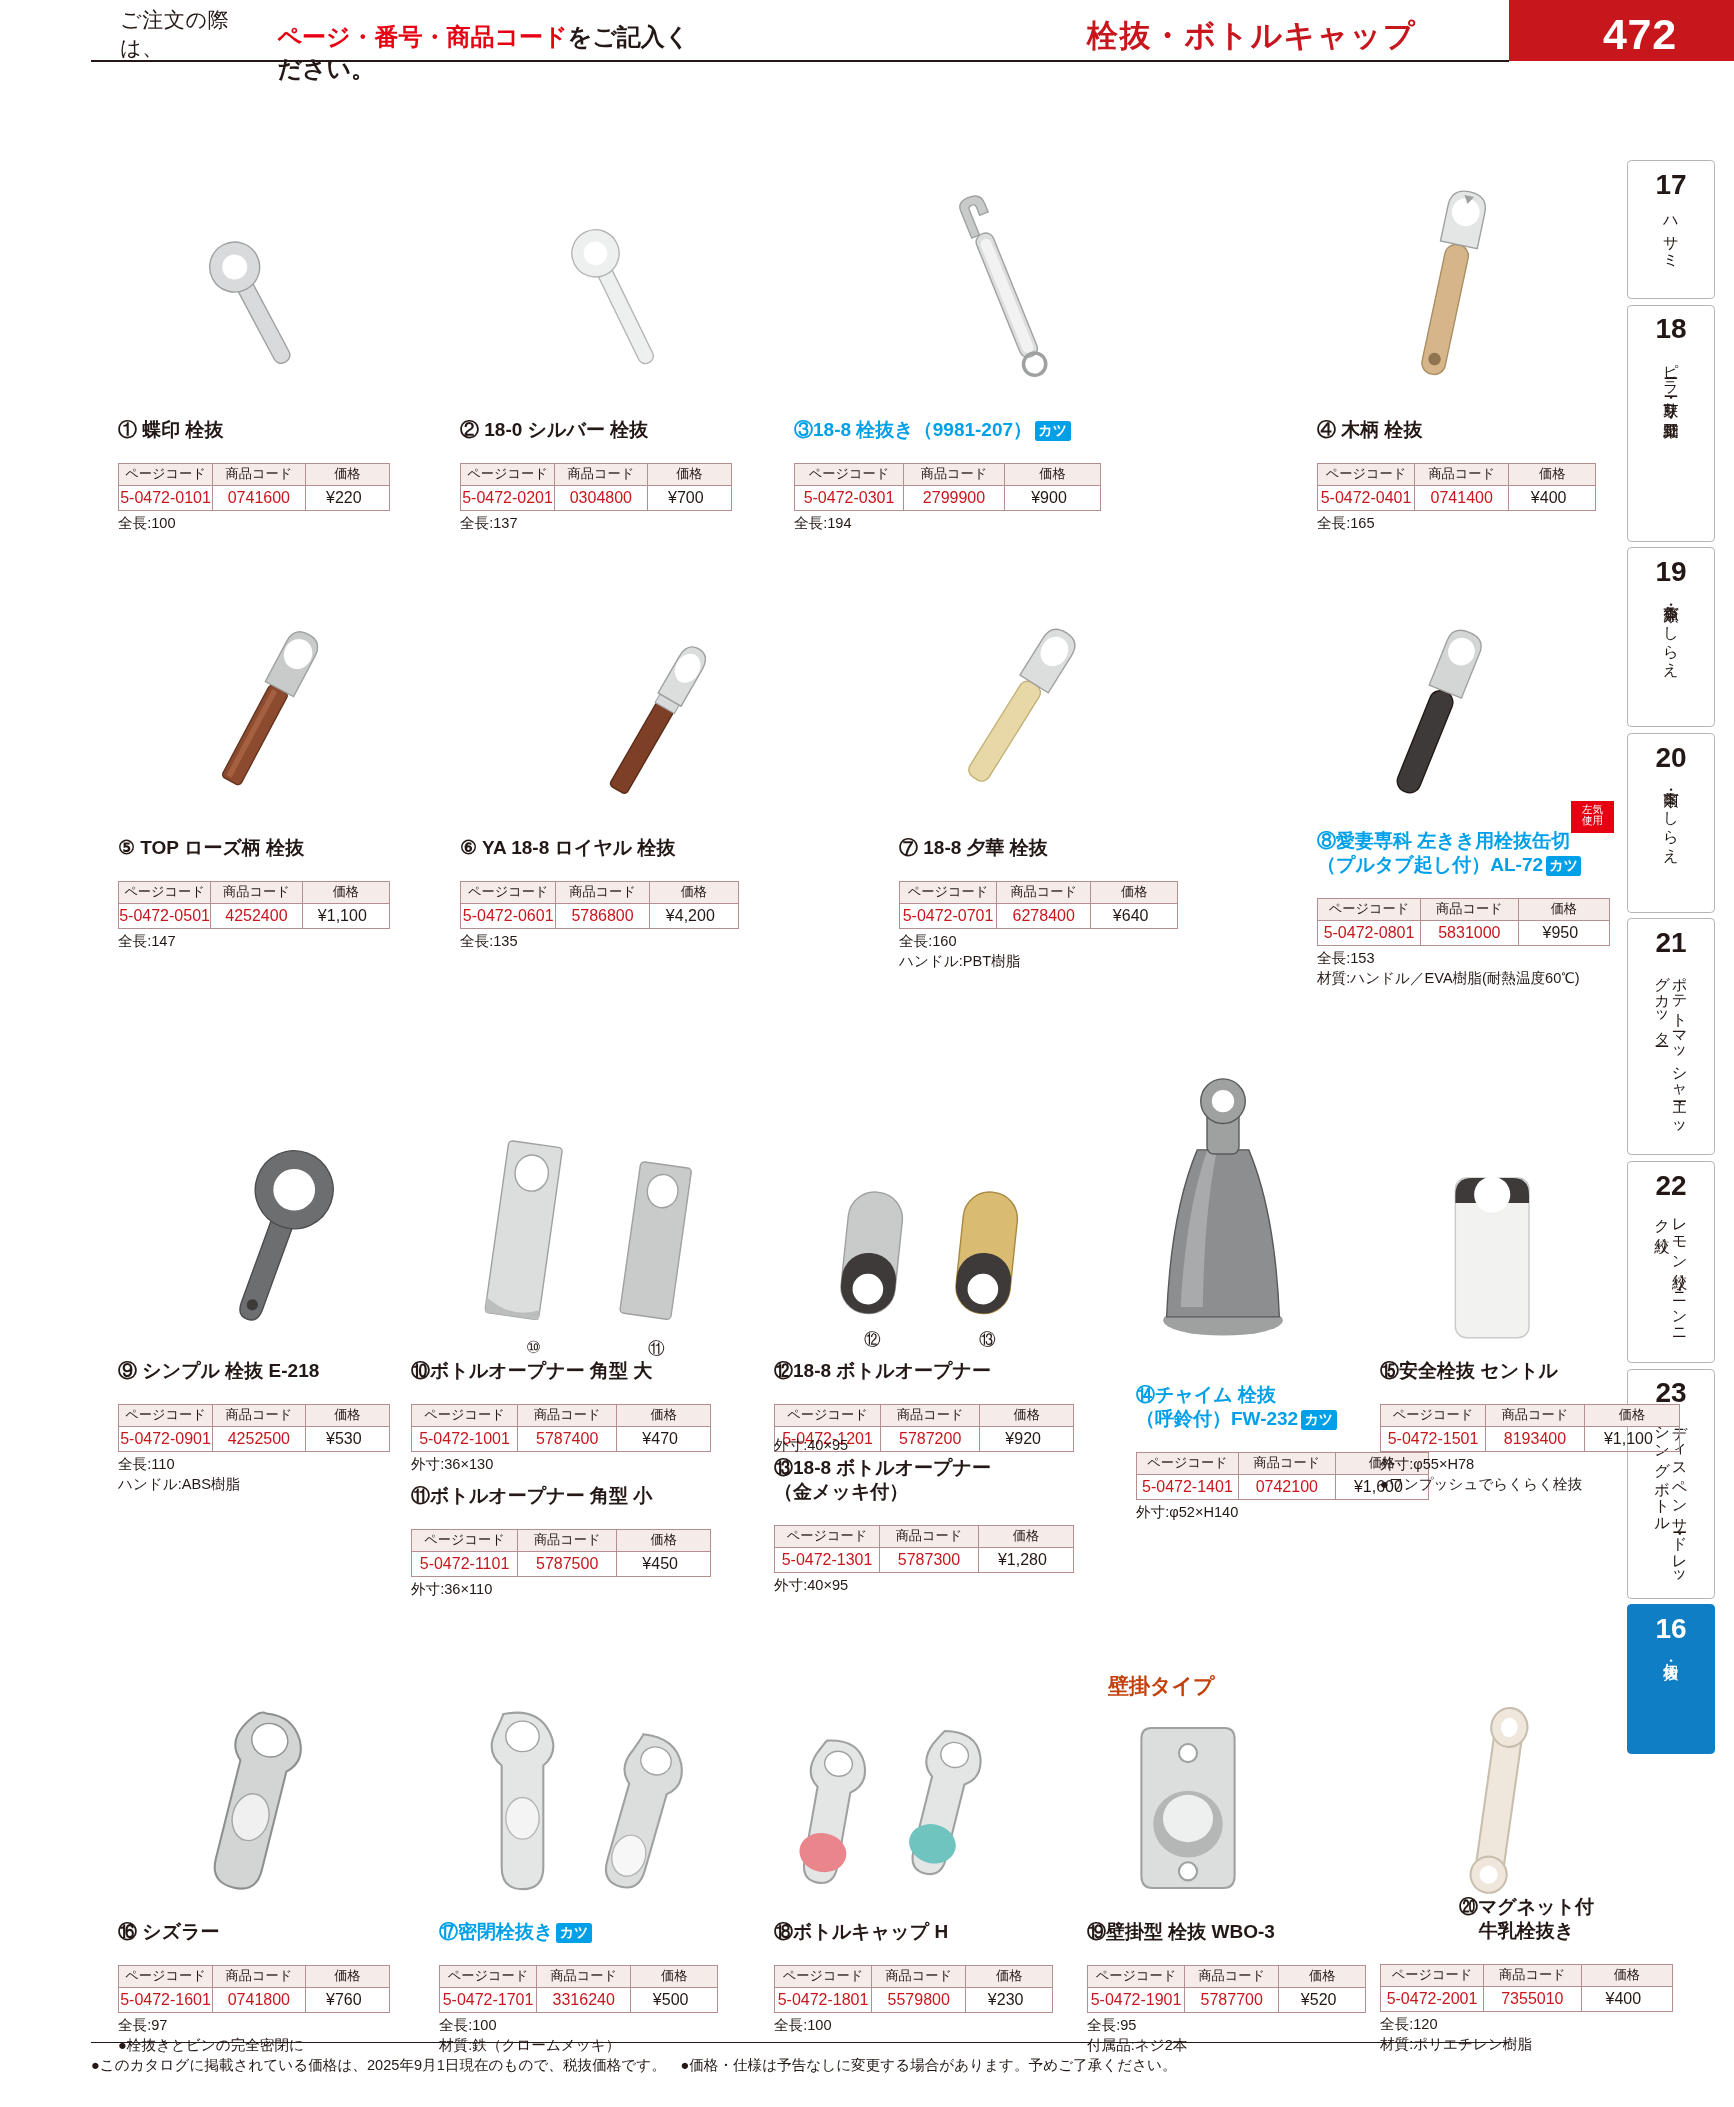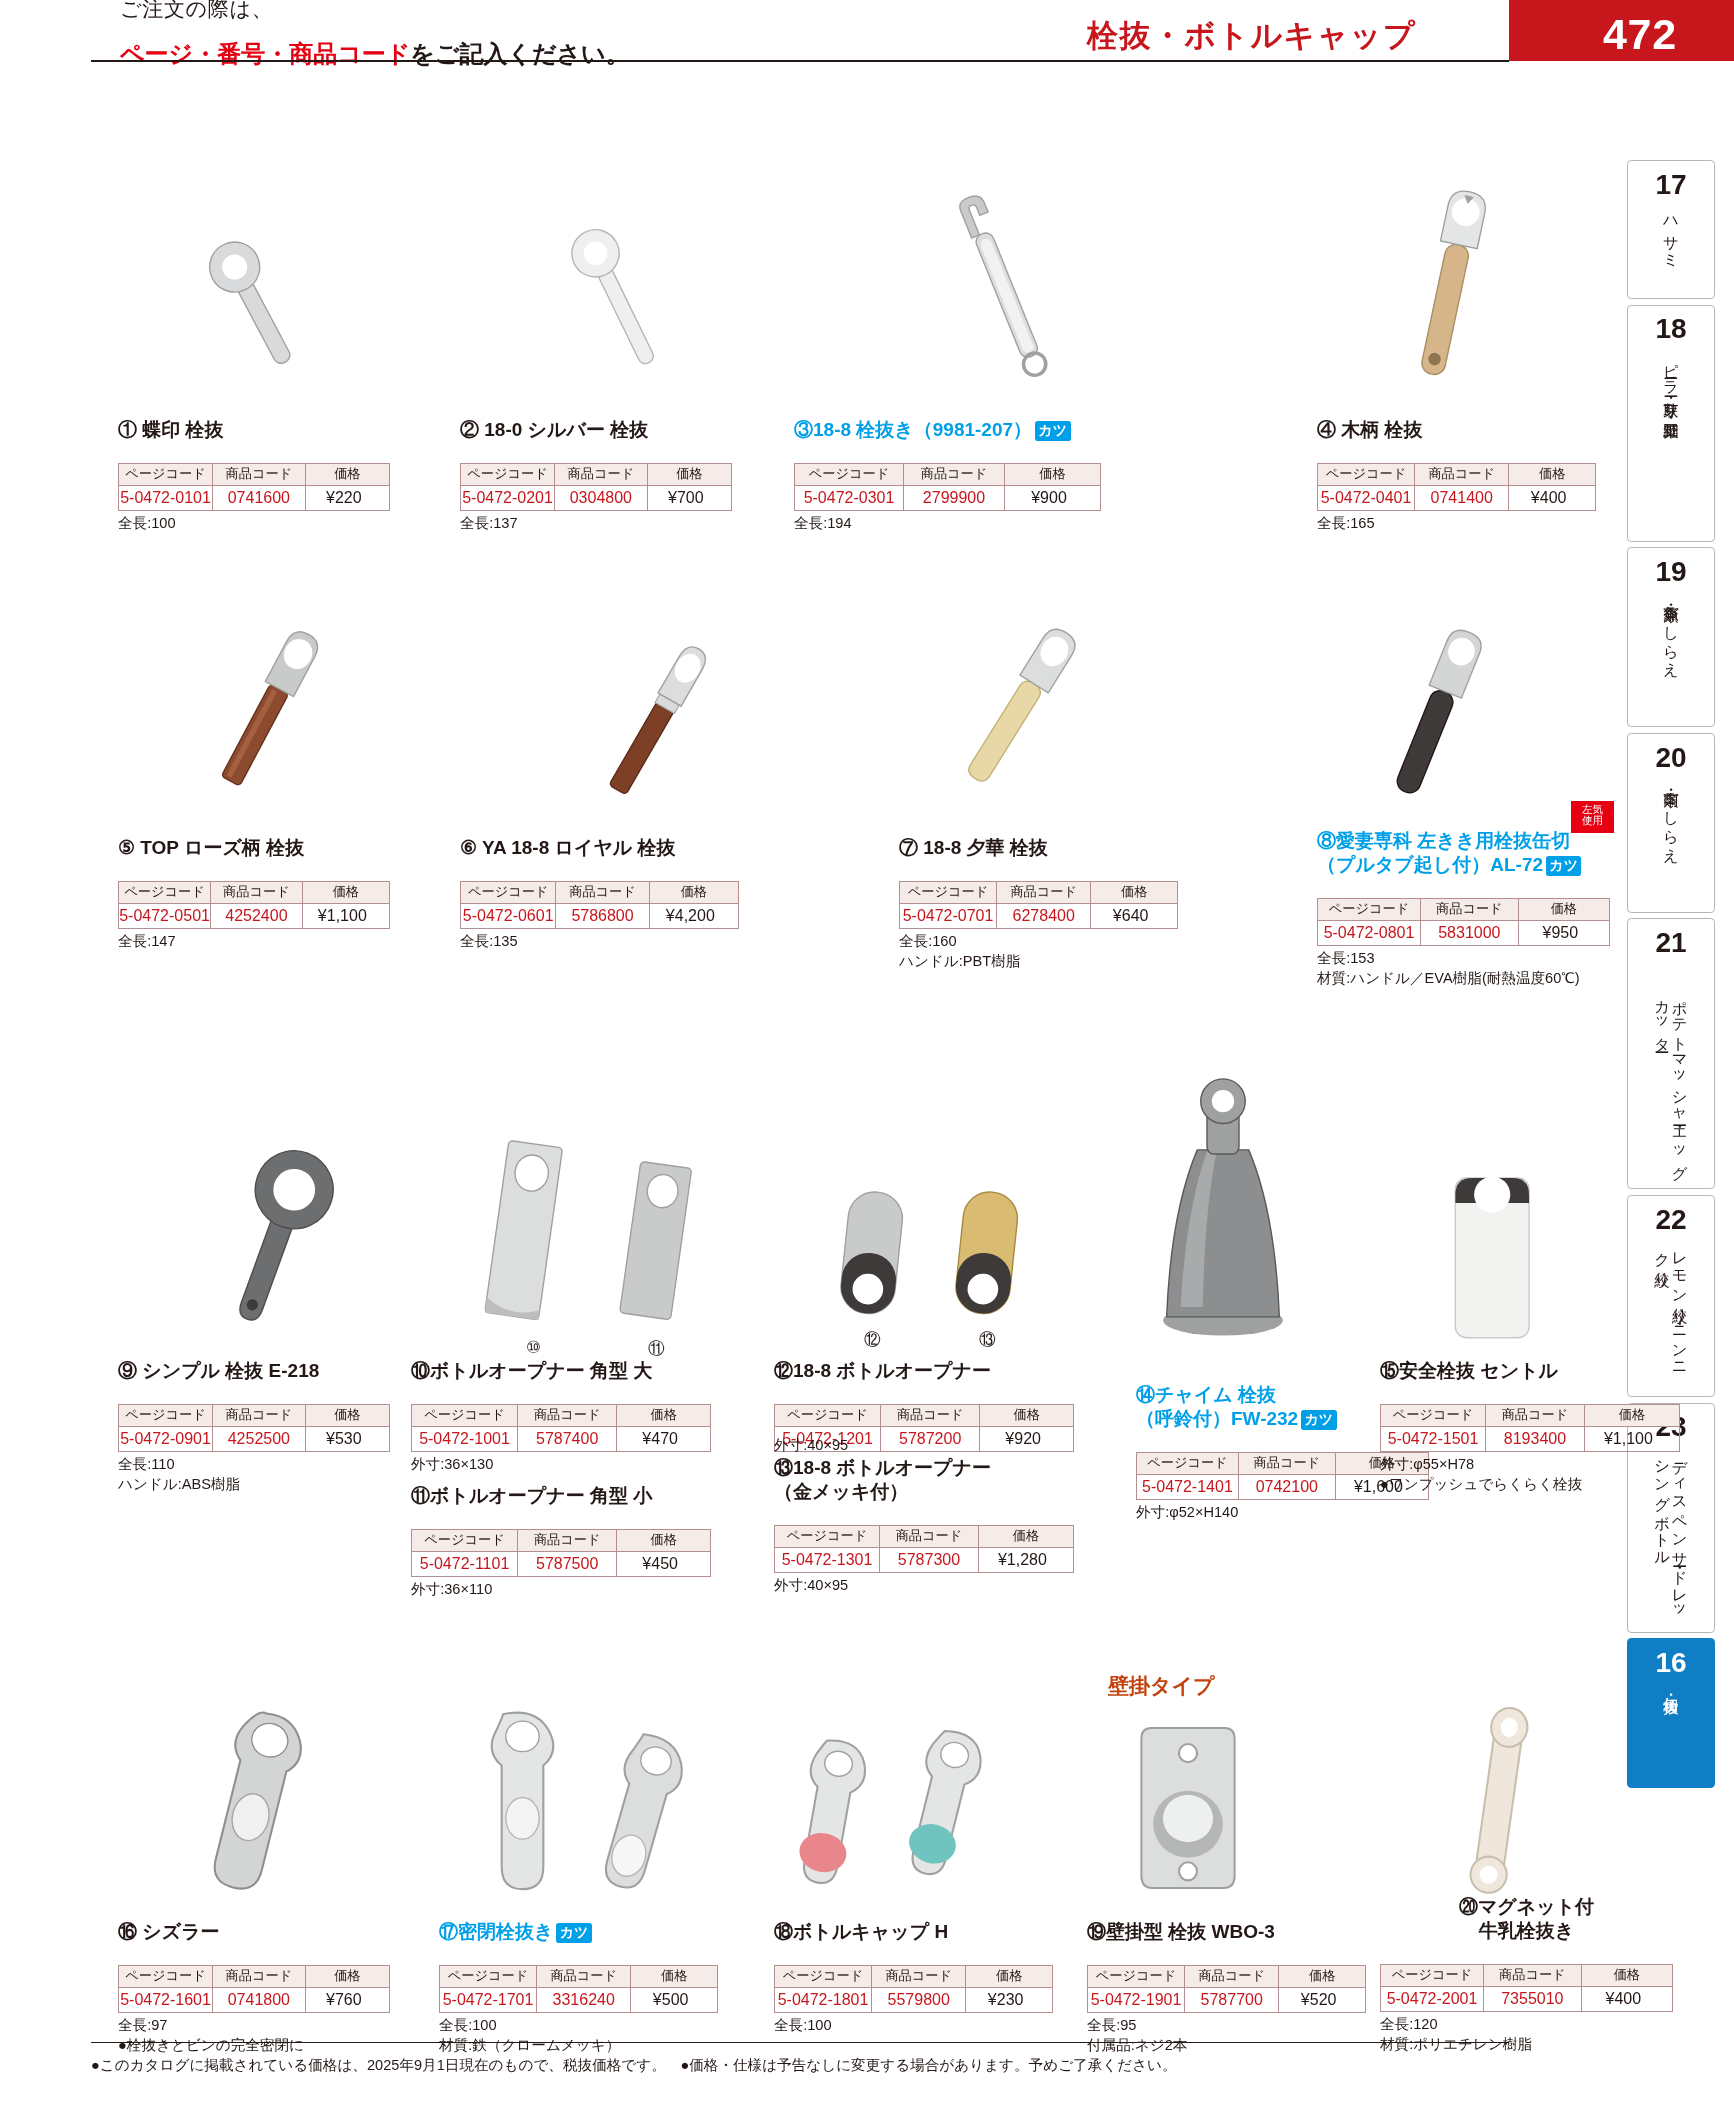--- a/index.html
+++ b/index.html
@@ -8,21 +8,21 @@
     background:#ffffff;
     font-family:"Liberation Sans", sans-serif;
     color:#231815;
     position:relative;
     overflow:hidden;
   }
   
   .header { position:absolute; left:0; top:0; width:1734px; height:61px; }
   .hdr-note {
     position:absolute; left:91px; top:5.6px; width:613px; height:54px;
-    background:#ffffff; display:flex; flex-direction:column; justify-content:center;
+    background:#ffffff; display:flex; justify-content:center;
   }
   .hdr-note .l1 { font-size:21px; letter-spacing:0.7px; margin-left:29px; }
   .hdr-note .l2 { font-size:24px; font-weight:bold; margin-left:29px; margin-top:15px; }
   .hdr-note .l2 .red { color:#e60012; }
   .hdr-bar {
     position:absolute; left:704px; top:0; width:1031px; height:61px;
     background:#c8161d;
   }
   .hdr-bar-white {
     position:absolute; left:704px; top:0; width:805px; height:61px; background:#ffffff;
@@ -124,21 +124,21 @@
     <div class="txt">ピーラー・芽取り・野菜細工</div>
   </div>
   <div class="tab" style="height:180px;">
     <div class="num">19</div>
     <div class="txt">魚介類・下ごしらえ</div>
   </div>
   <div class="tab" style="height:180px;">
     <div class="num">20</div>
     <div class="txt">肉類・下ごしらえ</div>
   </div>
-  <div class="tab" style="height:271px;gap:24px;">
+  <div class="tab" style="height:237px;">
     <div class="num">21</div>
     <div class="txt">ポテトマッシャー・エッグカッター</div>
   </div>
   <div class="tab" style="height:202px;">
     <div class="num">22</div>
     <div class="txt">レモン絞り・ニンニク絞り</div>
   </div>
   <div class="tab" style="height:230px;">
     <div class="num">23</div>
     <div class="txt">ディスペンサー・ドレッシングボトル</div>

